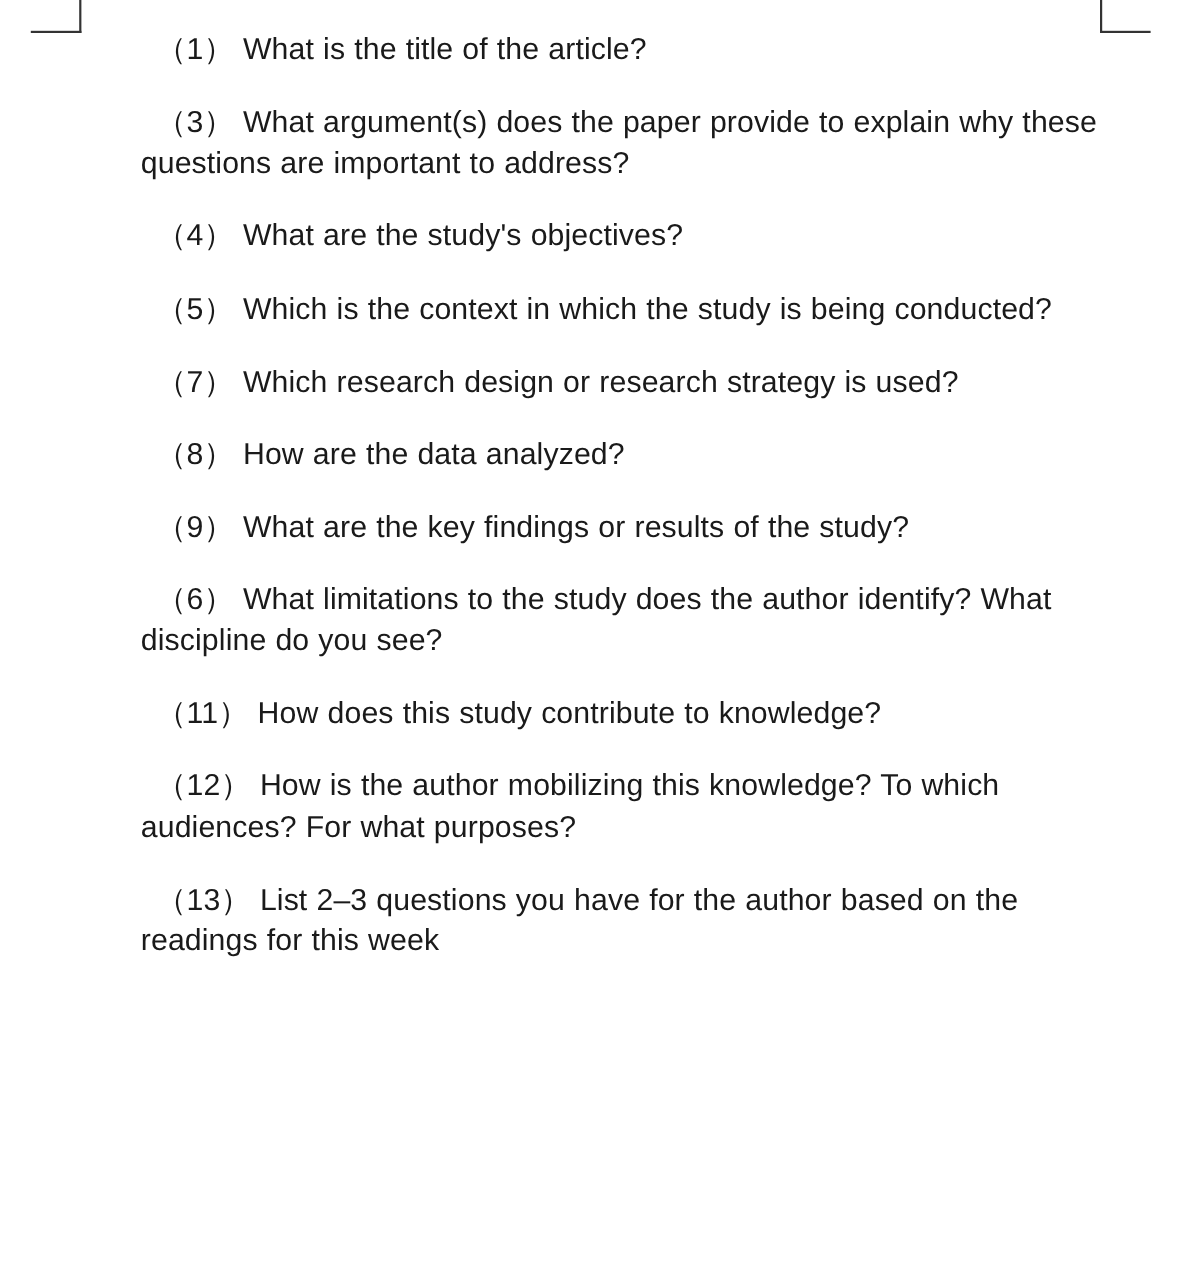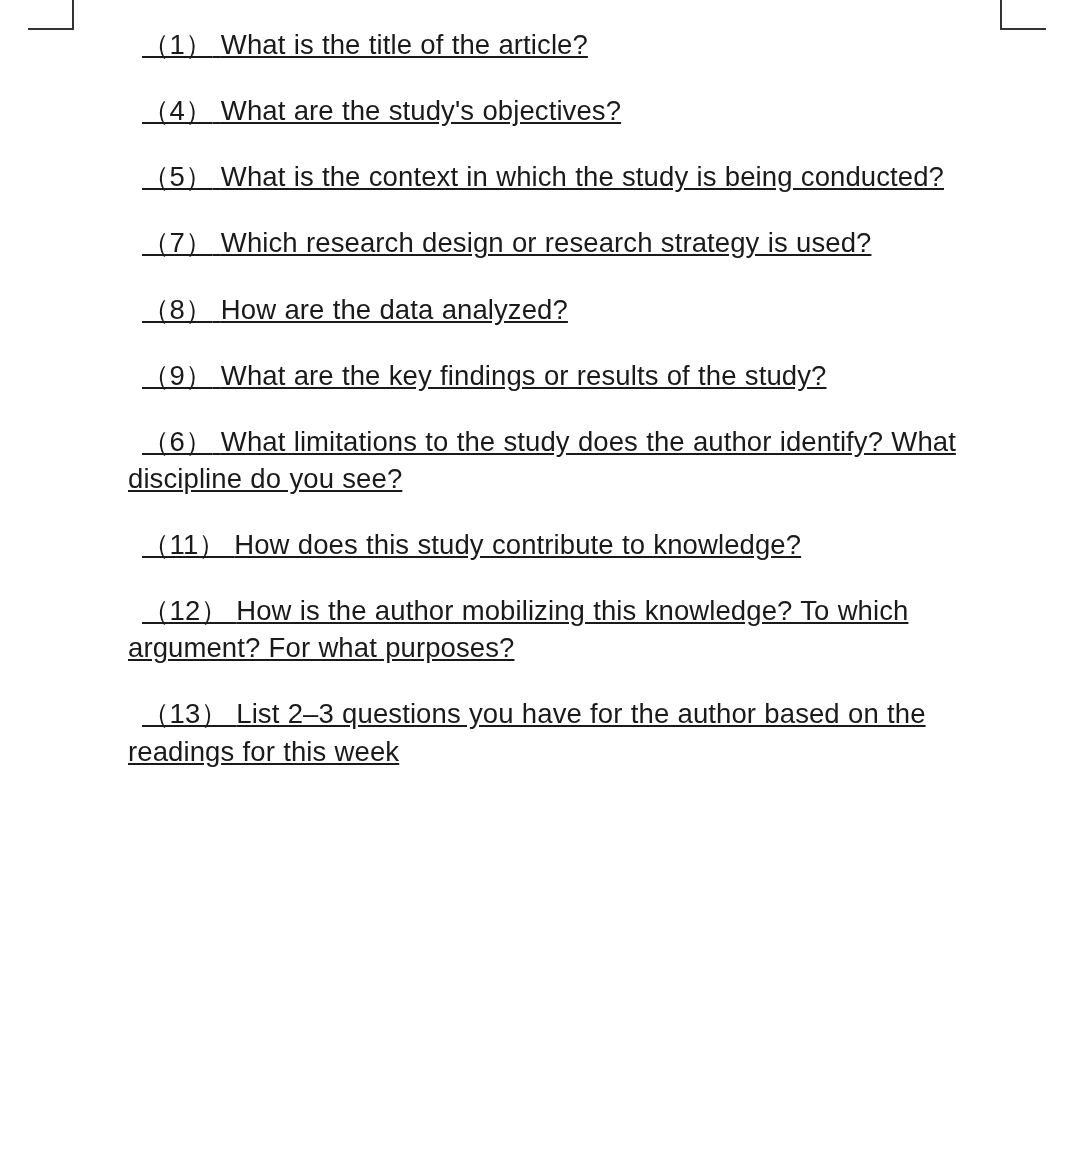--- a/index.html
+++ b/index.html
@@ -45,38 +45,38 @@
     right: 44px;
     top: 26px;
   }
   .qitem {
     font-size: 27.5px;
     line-height: 1.35;
     margin: 0 0 29px 0;
     letter-spacing: 0.1px;
     text-indent: 14px;
     word-spacing: 0.5px;
-    text-decoration: underline;
   }
   .qitem .num {
     white-space: nowrap;
   }
 </style>
 </head>
 <body>
 
 <div class="page">
   <div class="corner tl"></div>
   <div class="corner tr"></div>
 
   <div class="content">
     <p class="qitem"><span class="num">（1）</span> <span>What is the title of the article?</span></p>
+    <p class="qitem"><span class="num">（3）</span> <span>What argument(s) does the paper provide to explain why these questions are important to address?</span></p>
     <p class="qitem"><span class="num">（4）</span> <span>What are the study's objectives?</span></p>
-    <p class="qitem"><span class="num">（5）</span> <span>What is the context in which the study is being conducted?</span></p>
+    <p class="qitem"><span class="num">（5）</span> <span>Which is the context in which the study is being conducted?</span></p>
     <p class="qitem"><span class="num">（7）</span> <span>Which research design or research strategy is used?</span></p>
     <p class="qitem"><span class="num">（8）</span> <span>How are the data analyzed?</span></p>
     <p class="qitem"><span class="num">（9）</span> <span>What are the key findings or results of the study?</span></p>
     <p class="qitem"><span class="num">（6）</span> <span>What limitations to the study does the author identify? What discipline do you see?</span></p>
     <p class="qitem"><span class="num">（11）</span> <span>How does this study contribute to knowledge?</span></p>
-    <p class="qitem"><span class="num">（12）</span> <span>How is the author mobilizing this knowledge? To which argument? For what purposes?</span></p>
+    <p class="qitem"><span class="num">（12）</span> <span>How is the author mobilizing this knowledge? To which audiences? For what purposes?</span></p>
     <p class="qitem"><span class="num">（13）</span> <span>List 2–3 questions you have for the author based on the readings for this week</span></p>
   </div>
 </div>
 
 </body></html>

